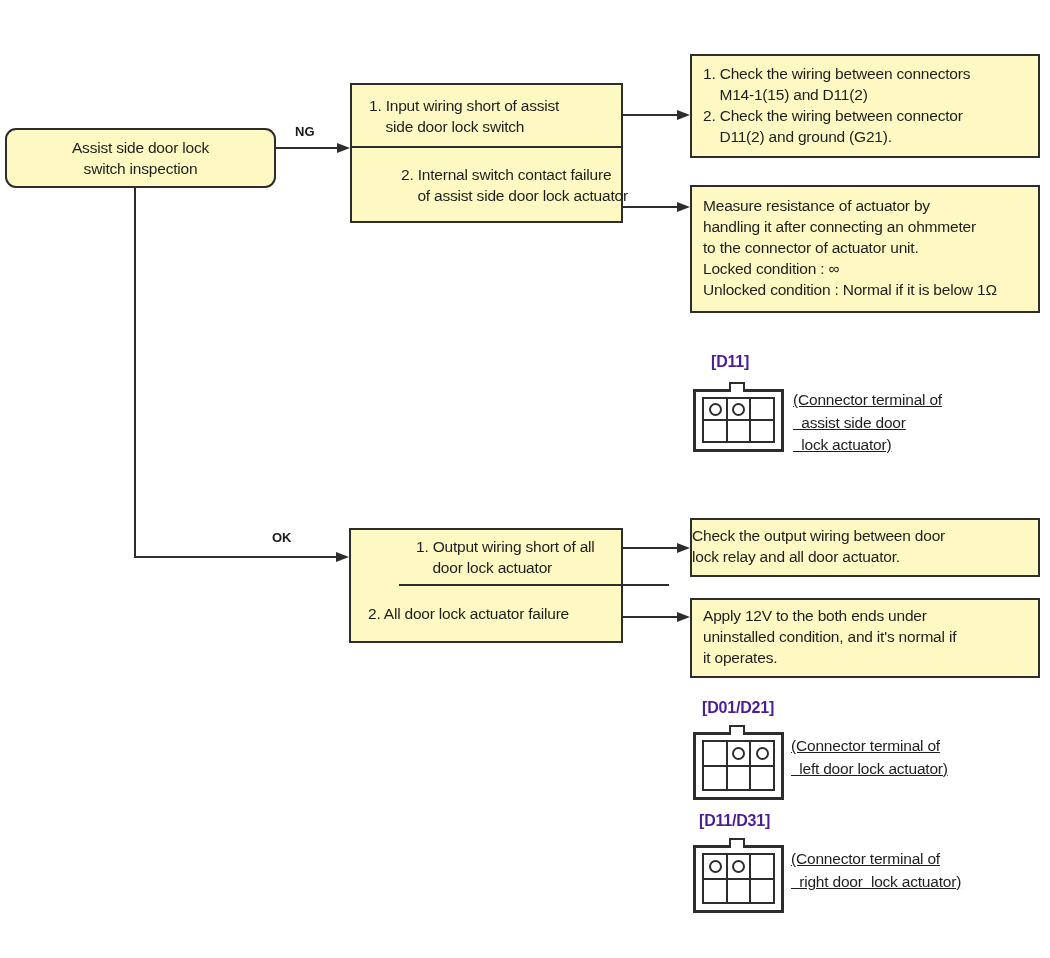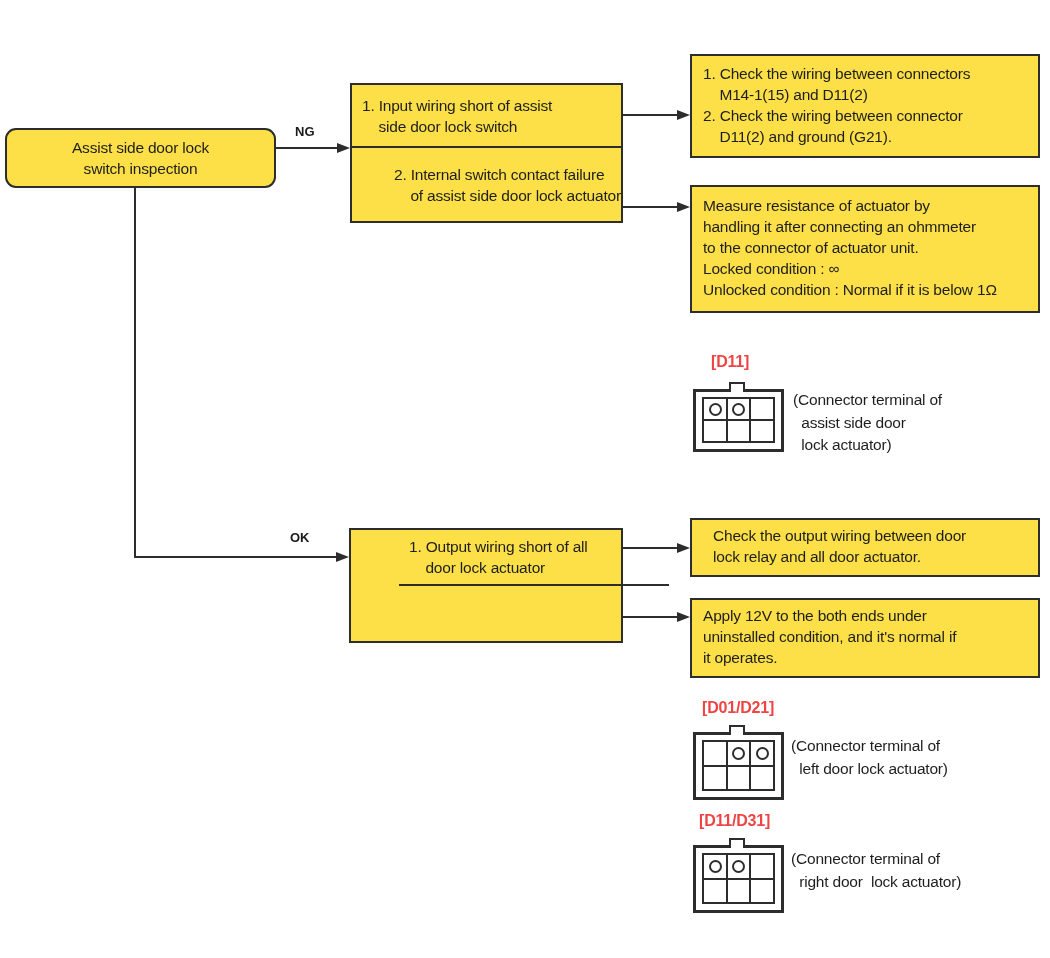--- a/index.html
+++ b/index.html
@@ -3,37 +3,37 @@
 <meta charset="utf-8">
 <style>
   html,body { margin:0; padding:0; background:#ffffff; }
   .stage {
     position:relative; width:1050px; height:958px;
     font-family:"Liberation Sans", sans-serif;
     color:#1e1e1e; background:#ffffff; overflow:hidden;
   }
   .box {
     position:absolute; box-sizing:border-box;
-    border:2px solid #2d2d2d; background:#fde047;
+    border:2px solid #2d2d2d; background:#fef9c3;
   }
   .txt {
     font-size:15.5px; line-height:21px; letter-spacing:-0.2px;
     white-space:pre; color:#1e1e1e;
   }
   .center2 { display:flex; align-items:center; justify-content:center; text-align:center; }
-  .cellrow { display:flex; align-items:center; box-sizing:border-box; padding-left:10px; }
+  .cellrow { display:flex; align-items:center; box-sizing:border-box; padding-left:17px; }
   .branch-label {
     position:absolute; font-weight:bold; font-size:13px; letter-spacing:0;
     color:#1a1a1a;
   }
   .conn-label {
     position:absolute; font-weight:bold; font-size:16px; letter-spacing:-0.2px;
-    color:#ef4444; white-space:pre;
+    color:#4c1d95; white-space:pre;
   }
-  .caption { position:absolute; }
+  .caption { position:absolute;text-decoration:underline; }
   .hline { position:absolute; height:2px; background:#2d2d2d; }
   .vline { position:absolute; width:2px;  background:#2d2d2d; }
   .arrowhead {
     position:absolute; width:0; height:0;
     border-top:5px solid transparent; border-bottom:5px solid transparent;
     border-left:13px solid #2d2d2d;
   }
   .connector { position:absolute; box-sizing:border-box; border:3px solid #2d2d2d; background:#fff; }
   .conn-tab {
     position:absolute; top:-10px; left:33px; width:16px; height:10px;
@@ -110,35 +110,38 @@
       <div class="cell"></div>
     </div>
   </div>
   <div class="caption txt" style="left:793px; top:389px; line-height:22.5px;">(Connector terminal of
   assist side door
   lock actuator)</div>
 
   <div class="vline" style="left:134px; top:186px; height:372px;"></div>
   <div class="hline" style="left:134px; top:556px; width:203px;"></div>
   <div class="arrowhead" style="left:336px; top:552px;"></div>
-  <div class="branch-label" style="left:290px; top:530px;">OK</div>
+  <div class="branch-label" style="left:272px; top:530px;">OK</div>
 
   <div class="box" style="left:349px; top:528px; width:274px; height:115px;">
     <div class="cellrow" style="width:100%; height:56px; border-bottom:2px solid #2d2d2d;margin-left:48px;">
       <div class="txt">1. Output wiring short of all
     door lock actuator</div>
+    </div>
+    <div class="cellrow" style="width:100%; height:55px;">
+      <div class="txt">2. All door lock actuator failure</div>
     </div>
   </div>
 
   <div class="hline" style="left:623px; top:547px; width:55px;"></div>
   <div class="arrowhead" style="left:677px; top:543px;"></div>
   <div class="hline" style="left:623px; top:616px; width:55px;"></div>
   <div class="arrowhead" style="left:677px; top:612px;"></div>
 
-  <div class="box" style="left:690px; top:518px; width:350px; height:59px; padding:5px 6px 0 21px;">
+  <div class="box" style="left:690px; top:518px; width:350px; height:59px; padding:5px 6px 0 0;">
     <div class="txt">Check the output wiring between door
 lock relay and all door actuator.</div>
   </div>
   <div class="box" style="left:690px; top:598px; width:350px; height:80px; padding:5px 18px 0 11px;">
     <div class="txt">Apply 12V to the both ends under
 uninstalled condition, and it's normal if
 it operates.</div>
   </div>
 
   <div class="conn-label" style="left:702px; top:699px;text-align:center;">[D01/D21]</div>

